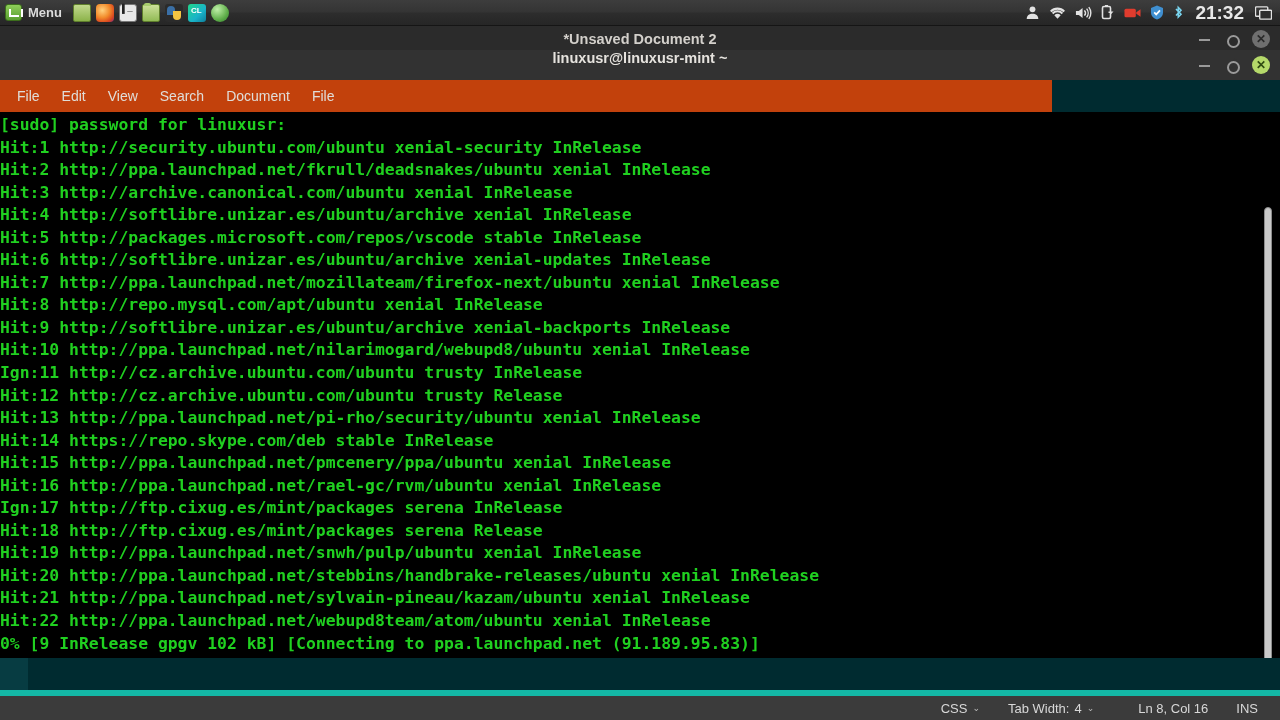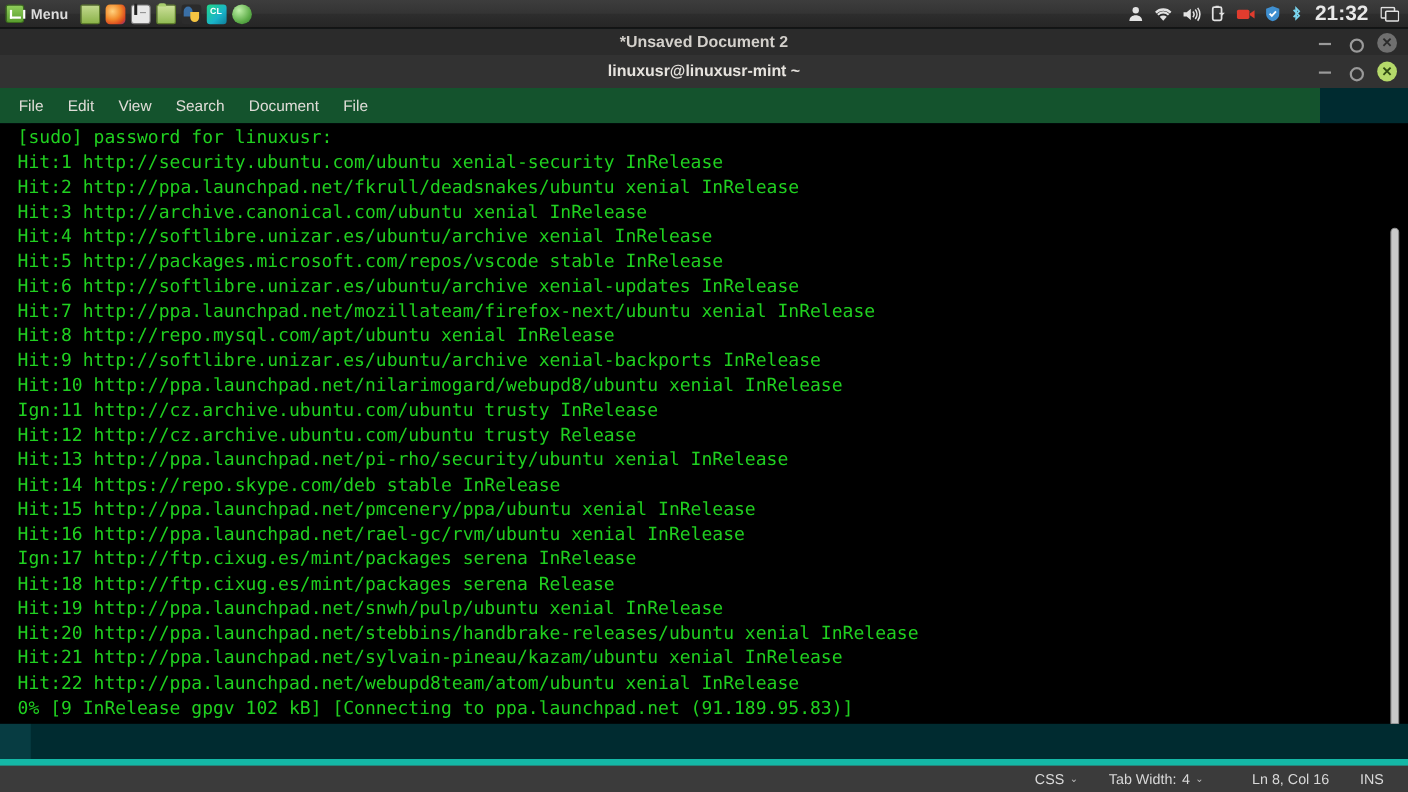--- a/index.html
+++ b/index.html
@@ -103,39 +103,39 @@
   }
   .sb-item { display:flex; align-items:center; gap:5px; padding:0 14px; white-space:nowrap; }
   .caret { font-size:9px; color:#bdbdbd; }
 
   
   .term-win {
     position:absolute; left:0; top:50px; width:1280px; height:608px;
   }
   .term-titlebar {
     position:absolute; left:0; top:0; width:1280px; height:30px;
-    background:#323232; display:flex; align-items:center; justify-content:center;
+    background:#323232; display:flex; justify-content:center;
   }
   .term-title { color:#e6e3de; font-size:14.5px; font-weight:bold; }
   .term-menubar {
-    position:absolute; left:0; top:30px; width:1200px; height:32px;
-    background:#14532d; display:flex; align-items:center; padding-left:8px; gap:4px;
+    position:absolute; left:0; top:30px; width:1052px; height:32px;
+    background:#c2410c; display:flex; align-items:center; padding-left:8px; gap:4px;
   }
   .menu-item { color:#e0ddd8; font-size:14px; padding:4px 9px; border-radius:2px; }
   .term-body {
     position:absolute; left:0; top:62px; width:1280px; height:546px;
     background:#000; overflow:hidden;
   }
   .term-lines {
     padding:2px 0 0 0;
     font-family:"DejaVu Sans Mono","Liberation Mono", monospace;
     font-size:16.4px; line-height:22.55px;
     color:#20d020; white-space:pre;
   }
-  .term-lines div { padding-left:16px; }
+  .term-lines div { padding-left:0;font-weight:bold; }
 
   
   .wc { position:absolute; display:flex; align-items:center; gap:14px; }
   .wc-min, .wc-max { width:13px; height:13px; position:relative; }
   .wc-min:after{ content:""; position:absolute; left:1px; top:6px; width:11px; height:2px; background:#9a9a9a;}
   .wc-max:after{ content:""; position:absolute; left:2px; top:2px; width:9px; height:9px;
       border:2px solid #9a9a9a; border-radius:50%;}
   .wc-max:before{ content:""; position:absolute; left:5px; top:-1px; width:3px; height:15px;
       background:#323232; transform:rotate(35deg);}
   .wc-close {

